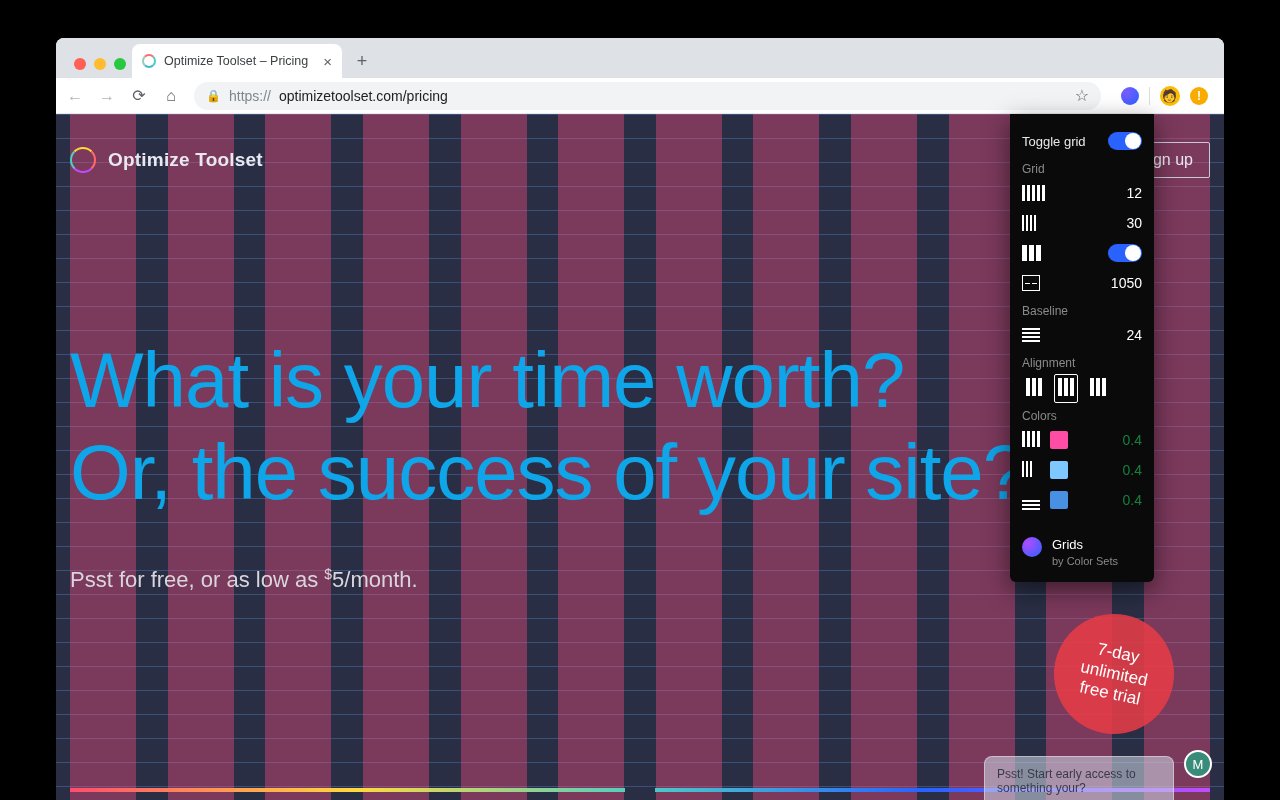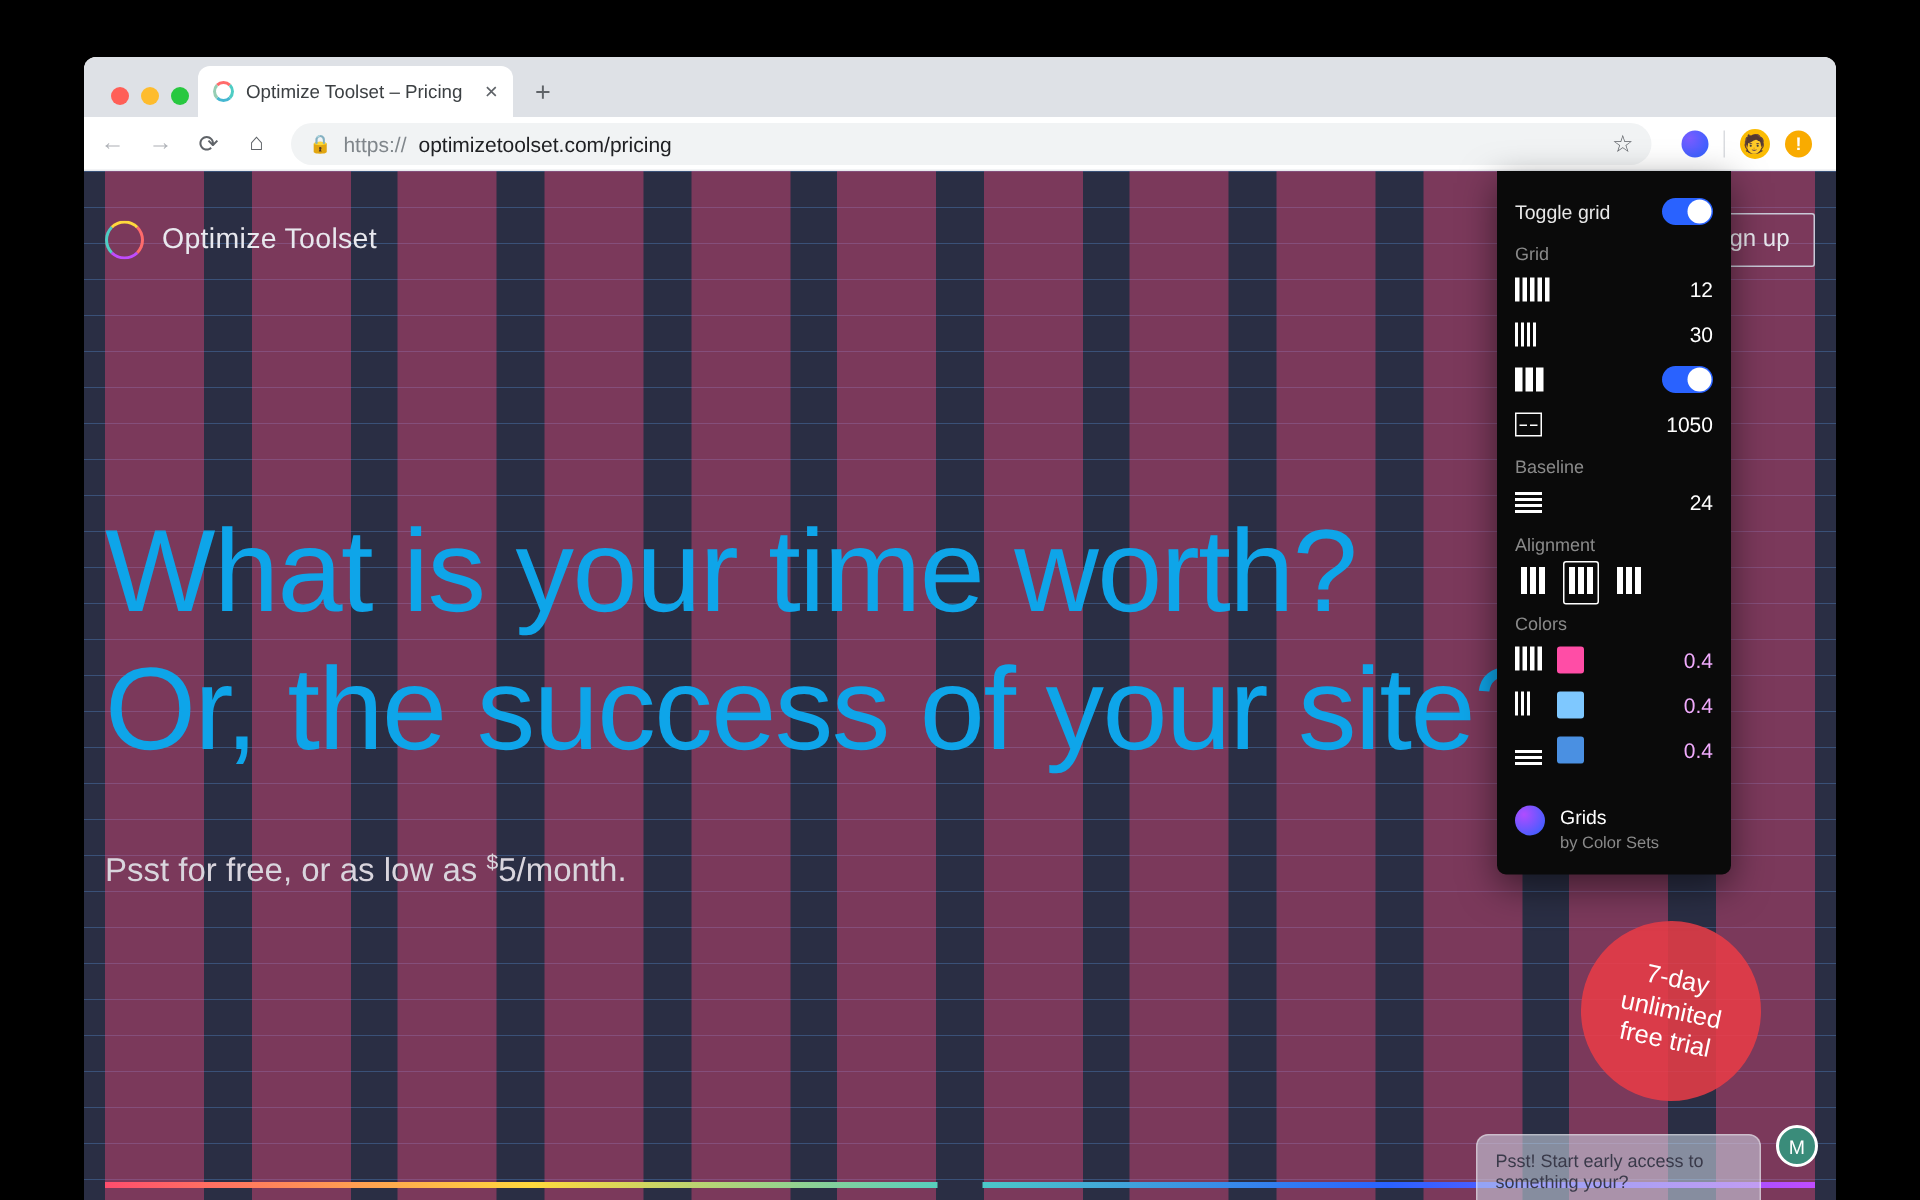--- a/index.html
+++ b/index.html
@@ -38,21 +38,21 @@
 
 .cols { position:absolute; inset:0; display:flex; justify-content:space-between; padding: 0 14px; }
 .col { background: rgba(255,77,130,0.38); width: 66px; height:100%; }
 
 
 .rows { position:absolute; inset:0; background-image: linear-gradient(to bottom, rgba(100,170,255,0.28) 1px, transparent 1px); background-size: 100% 24px; }
 
 
 .page-header { position:absolute; top:28px; left:14px; right:14px; display:flex; align-items:center; z-index:4; }
 .logo-ring { width:26px; height:26px; border-radius:50%; border: 2.5px solid; border-color:#ffd93d #ff6b6b #c04cfd #4ecdc4; margin-right:12px; }
-.brand { color:#e8e8ee; font-size:19px; font-weight:400; letter-spacing:0.2px; }
+.brand { color:#e8e8ee; font-size:19px; font-weight:700; letter-spacing:0.2px; }
 .signup { margin-left:auto; border:1.5px solid #c9c9d8; color:#e8e8ee; padding:8px 16px; font-size:16px; border-radius:2px; cursor:pointer; }
 
 
 .hero { position:absolute; top:220px; left:14px; right:60px; z-index:4; }
 .hero h1 { color:#0ea5e9; font-weight:400; font-size:78px; line-height:1.18; letter-spacing:-1px; }
 .hero .sub { margin-top:48px; color:#d9d5dd; font-size:22px; }
 .hero .sub .dollar { font-size:14px; vertical-align:super; }
 
 
 .trial-badge { position:absolute; right:50px; top:500px; width:120px; height:120px; border-radius:50%; background:rgba(235,60,70,0.85); display:flex; align-items:center; justify-content:center; transform:rotate(12deg); z-index:5; }
@@ -60,21 +60,21 @@
 
 
 .gradient-bar { position:absolute; bottom:8px; left:14px; right:14px; height:4px; z-index:4; background:linear-gradient(90deg,#ff4d6d,#ffd93d,#4ecdc4,#2962ff,#c04cfd); display:flex; }
 .gradient-bar .gap { width:30px; background:#2a2e44; margin:0 auto; position:absolute; left:50%; transform:translateX(-50%); height:100%; }
 
 
 .early-card { position:absolute; right:50px; bottom:-2px; width:190px; background:rgba(210,220,235,0.55); border:1px solid rgba(255,255,255,0.4); border-radius:8px 8px 0 0; padding:10px 12px 6px; z-index:5; font-size:12px; color:#3a3a4a; }
 .coin { position:absolute; right:12px; bottom:22px; width:28px; height:28px; border-radius:50%; border:2px solid #fff; background:#3a8c7a; color:#fff; display:flex; align-items:center; justify-content:center; font-size:13px; z-index:6; }
 
 
-.panel { position:absolute; top:76px; right:70px; width:156px; background:#0a0a0a; border-radius:0 0 6px 6px; padding:12px 12px 14px; z-index:30; color:#e8e8e8; font-size:13px; box-shadow:0 8px 24px rgba(0,0,0,0.5); }
+.panel { position:absolute; top:76px; right:70px; width:144px; background:#0a0a0a; border-radius:0 0 6px 6px; padding:12px 12px 14px; z-index:30; color:#e8e8e8; font-size:13px; box-shadow:0 8px 24px rgba(0,0,0,0.5); }
 .panel-row { display:flex; align-items:center; justify-content:space-between; min-height:30px; }
 .panel-label-sm { color:#8a8a8a; font-size:12px; margin-top:6px; margin-bottom:2px; }
 .toggle { width:34px; height:18px; border-radius:10px; background:#2962ff; position:relative; cursor:pointer; }
 .toggle::after { content:""; position:absolute; right:1px; top:1px; width:16px; height:16px; border-radius:50%; background:#fff; }
 .panel-val { font-size:14px; font-weight:500; color:#fff; }
 
 .grid-icn { display:inline-flex; gap:2px; }
 .grid-icn i { width:3px; height:16px; background:#fff; display:block; }
 .grid-icn.thin i { width:2px; }
 .grid-icn.wide i { width:5px; }
@@ -86,21 +86,21 @@
 .baseline-icn i { width:18px; height:2px; background:#fff; display:block; }
 
 .align-group { display:flex; gap:8px; margin-top:4px; }
 .align-opt { border:1px solid transparent; padding:3px; cursor:pointer; }
 .align-opt.selected { border-color:#fff; border-radius:2px; }
 .align-opt .grid-icn i { width:4px; height:18px; }
 
 .color-row { display:flex; align-items:center; gap:8px; min-height:30px; }
 .color-row .sw { width:18px; height:18px; border-radius:2px; }
 .color-row .icn-slot { width:20px; }
-.color-row .val { margin-left:auto; font-size:14px; color:#f0abfc; }
+.color-row .val { margin-left:auto; font-size:14px; color:#15803d; }
 
 .panel-footer { display:flex; align-items:center; gap:10px; margin-top:10px; }
 .panel-footer .orb { width:20px; height:20px; border-radius:50%; background:radial-gradient(circle at 30% 30%,#b04cff,#2962ff); }
 .panel-footer .ft { line-height:1.2;margin-top:12px; }
 .panel-footer .ft b { font-size:13px; font-weight:500; color:#fff; display:block; }
 .panel-footer .ft span { font-size:11px; color:#8a8a8a; }
 </style>
 </head>
 <body>
 

